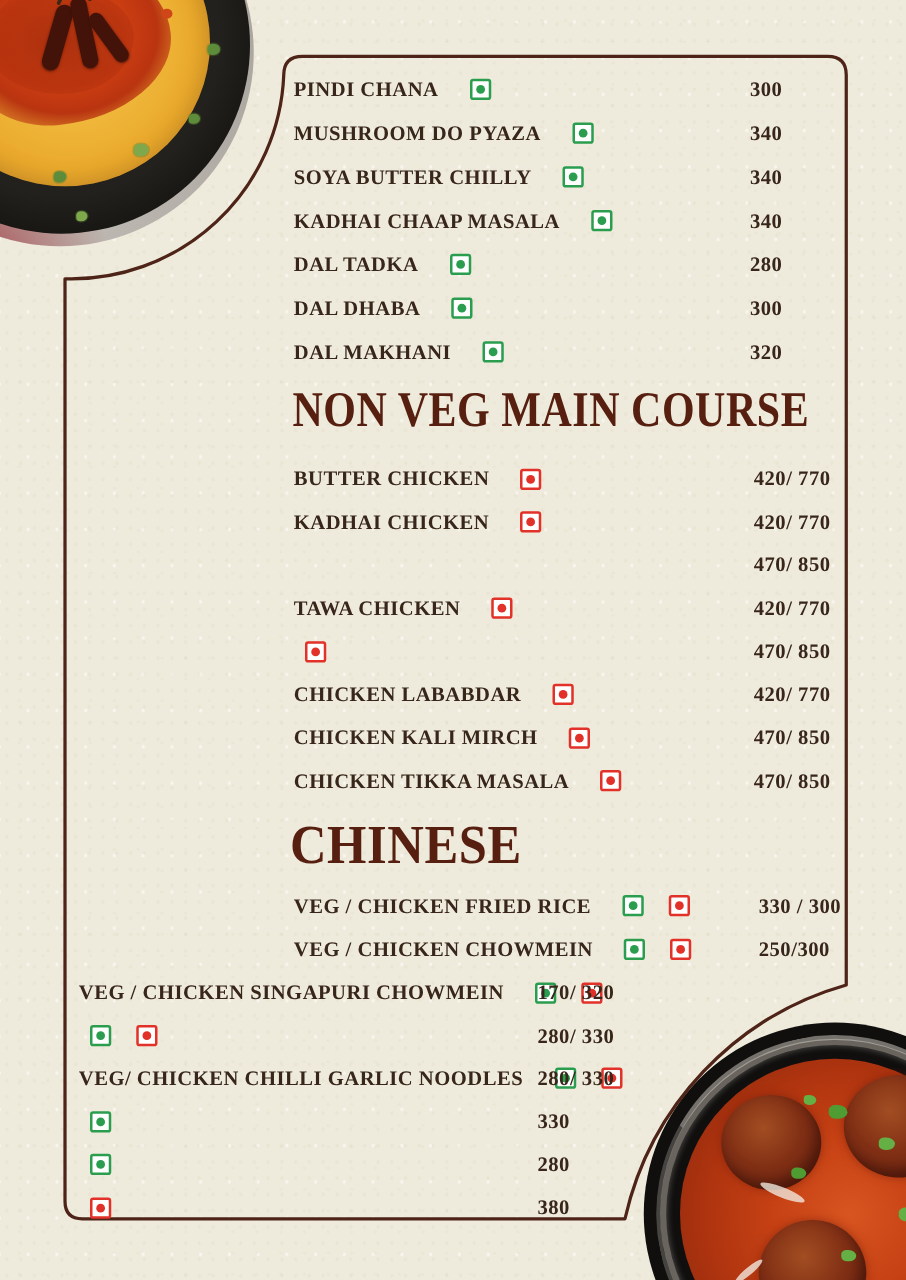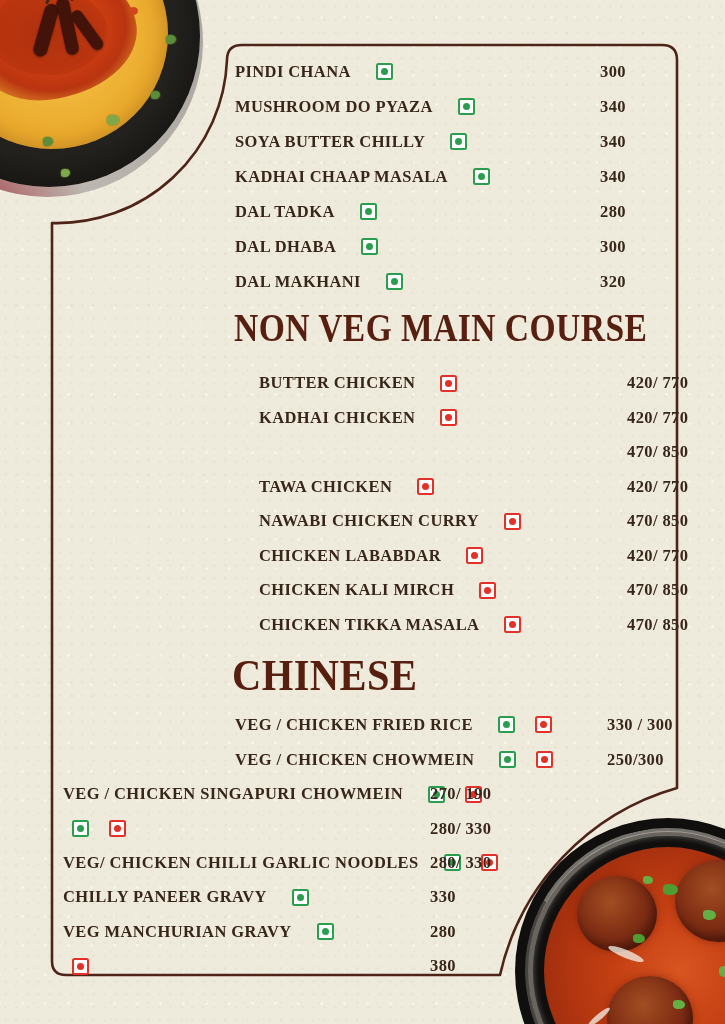--- a/index.html
+++ b/index.html
@@ -21,21 +21,21 @@
     background-position: 0 0, 6px 8px, 11px 3px;
   }
 
   
   .frame-svg { position:absolute; left:0; top:0; z-index:3; pointer-events:none; }
 
   
   .rows { position:absolute; z-index:4; }
   .row { position:relative; display:flex; align-items:center; }
   .sec1 .row { height:35px; width:441px; }
-  .sec2 .row { height:34.5px; width:440px;margin-left:24px; }
+  .sec2 .row { height:34.5px; width:440px; }
   .sec3a .row { height:35px; width:440px; }
   .sec3b .row { height:34.4px; width:420px; }
   .name-wrap { display:inline-flex; align-items:center;gap:16px; }
   .item-name {
     font-size:16.5px; font-weight:700; color:#372619;
     letter-spacing:0.4px; white-space:nowrap;
   }
   .item-price {
     position:absolute; top:50%; transform:translateY(-50%);
     font-size:16.5px; font-weight:700; color:#372619; letter-spacing:0.4px;
@@ -283,21 +283,20 @@
       <span class="item-name">TAWA CHICKEN</span>
     <span class="ind nonveg">
             <i></i>
           </span>
         </span>
     <span class="item-price">420/ 770</span>
   </div>
 
   <div class="row">
     <span class="name-wrap">
-      <span class="item-name">NAWABI CHICKEN CURRY</span>
     <span class="ind nonveg">
             <i></i>
           </span>
         </span>
     <span class="item-price">470/ 850</span>
   </div>
 
   <div class="row">
     <span class="name-wrap">
       <span class="item-name">CHICKEN LABABDAR</span>
@@ -361,21 +360,21 @@
   <div class="row">
     <span class="name-wrap">
       <span class="item-name">VEG / CHICKEN SINGAPURI CHOWMEIN</span>
     <span class="ind veg">
             <i></i>
           </span>
           <span class="ind nonveg">
             <i></i>
           </span>
         </span>
-    <span class="item-price">270/ 190</span>
+    <span class="item-price">170/ 320</span>
   </div>
 
   <div class="row">
     <span class="name-wrap">
     <span class="ind veg">
             <i></i>
           </span>
           <span class="ind nonveg">
             <i></i>
           </span>
@@ -391,31 +390,29 @@
           </span>
           <span class="ind nonveg">
             <i></i>
           </span>
         </span>
     <span class="item-price">280/ 330</span>
   </div>
 
   <div class="row">
     <span class="name-wrap">
-      <span class="item-name">CHILLY PANEER GRAVY</span>
     <span class="ind veg">
             <i></i>
           </span>
         </span>
     <span class="item-price">330</span>
   </div>
 
   <div class="row">
     <span class="name-wrap">
-      <span class="item-name">VEG MANCHURIAN GRAVY</span>
     <span class="ind veg">
             <i></i>
           </span>
         </span>
     <span class="item-price">280</span>
   </div>
 
   <div class="row">
     <span class="name-wrap">
     <span class="ind nonveg">

